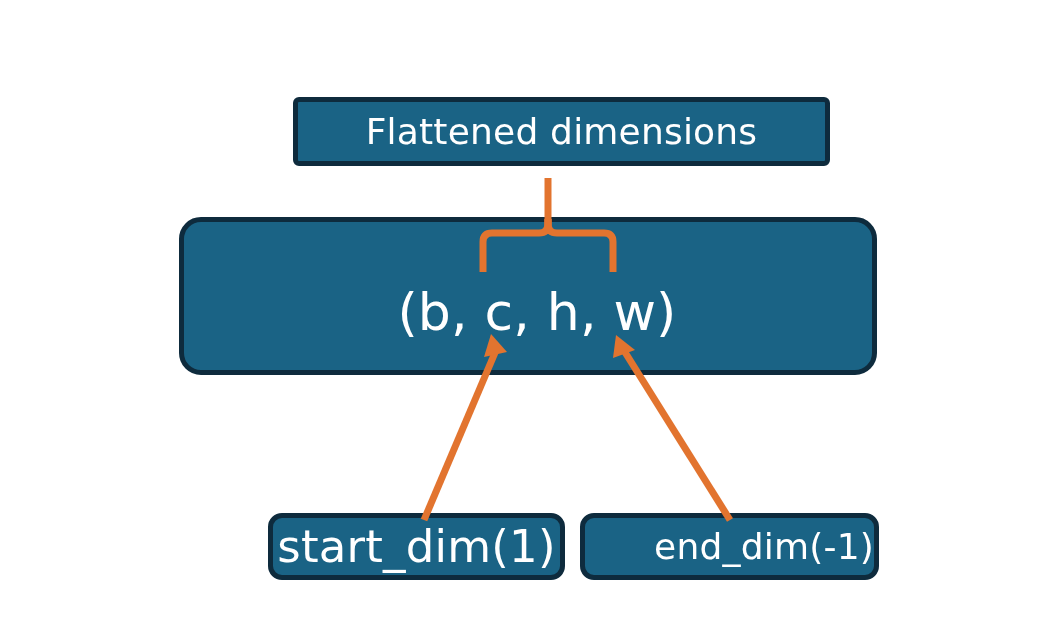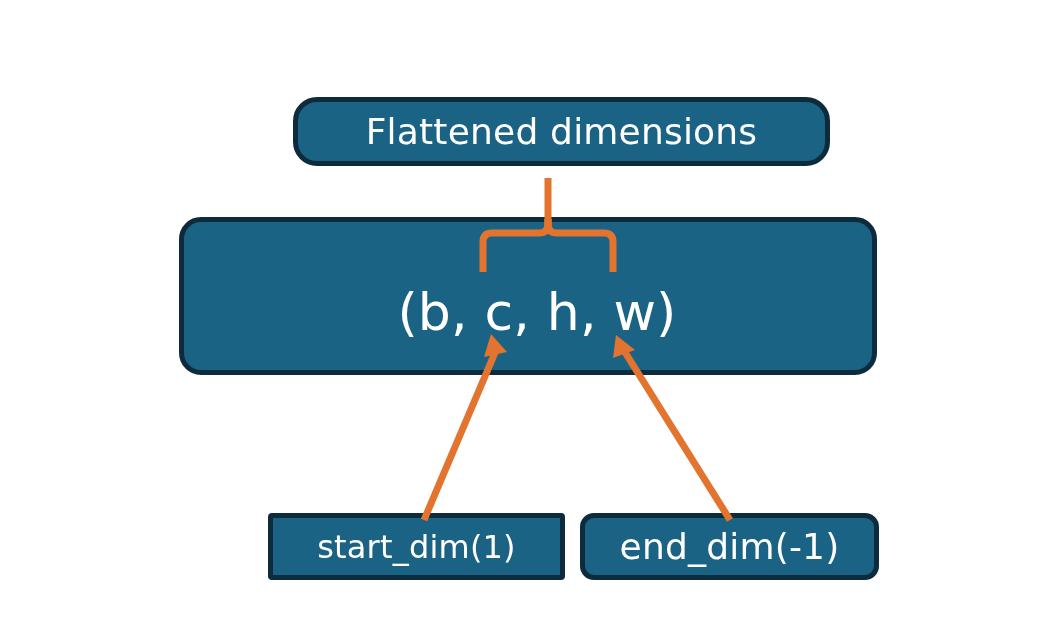--- a/index.html
+++ b/index.html
@@ -29,50 +29,51 @@
     letter-spacing: 0.2px;
     z-index: 2;
     text-align: center;
   }
   #node-flattened {
     left: 293px;
     top: 97px;
     width: 537px;
     height: 69px;
     font-size: 36px;
-    border-radius: 24px;
+    border-radius: 6px;
   }
   #node-shape {
     left: 179px;
     top: 217px;
     width: 698px;
     height: 158px;
     font-size: 52px;
     border-radius: 22px;
   }
   #node-shape .label {
     position: relative;
     top: 16px;
     margin-left: 18px;
   }
   #node-start {
     left: 268px;
     top: 513px;
     width: 297px;
     height: 67px;
-    font-size: 32px;
-    border-radius: 4px;
+    font-size: 45px;
+    border-radius: 14px;
   }
   #node-end {
     left: 580px;
     top: 513px;
     width: 299px;
     height: 67px;
     font-size: 36px;
     border-radius: 14px;
+    justify-content: flex-end;
   }
   #overlay {
     position: absolute;
     left: 0;
     top: 0;
     width: 1038px;
     height: 632px;
     z-index: 3;
     pointer-events: none;
   }

